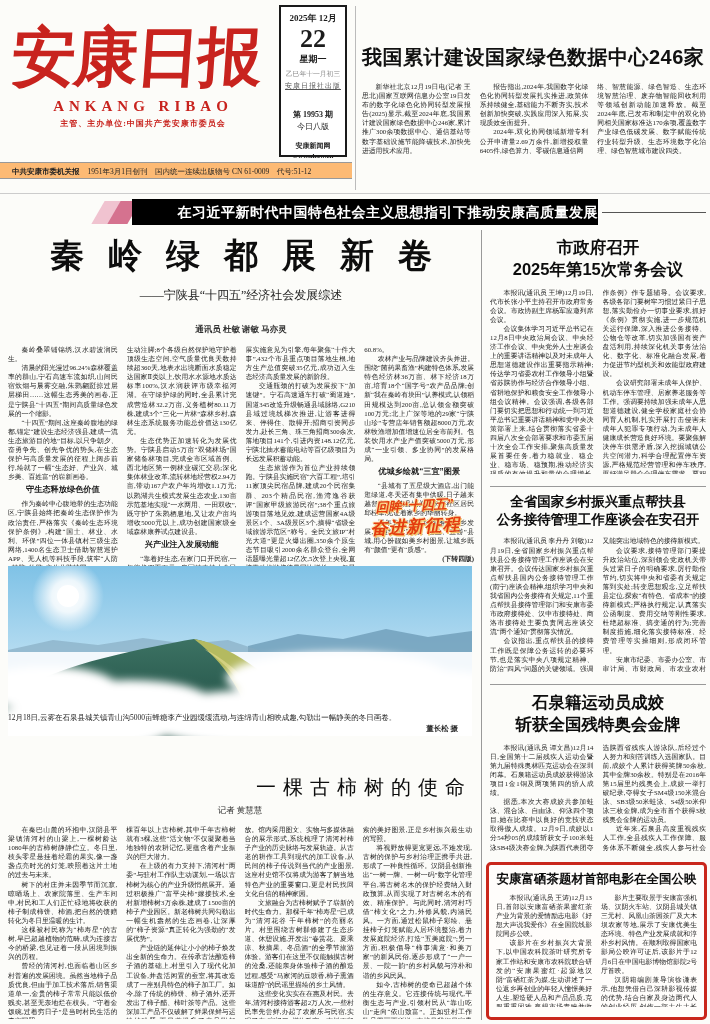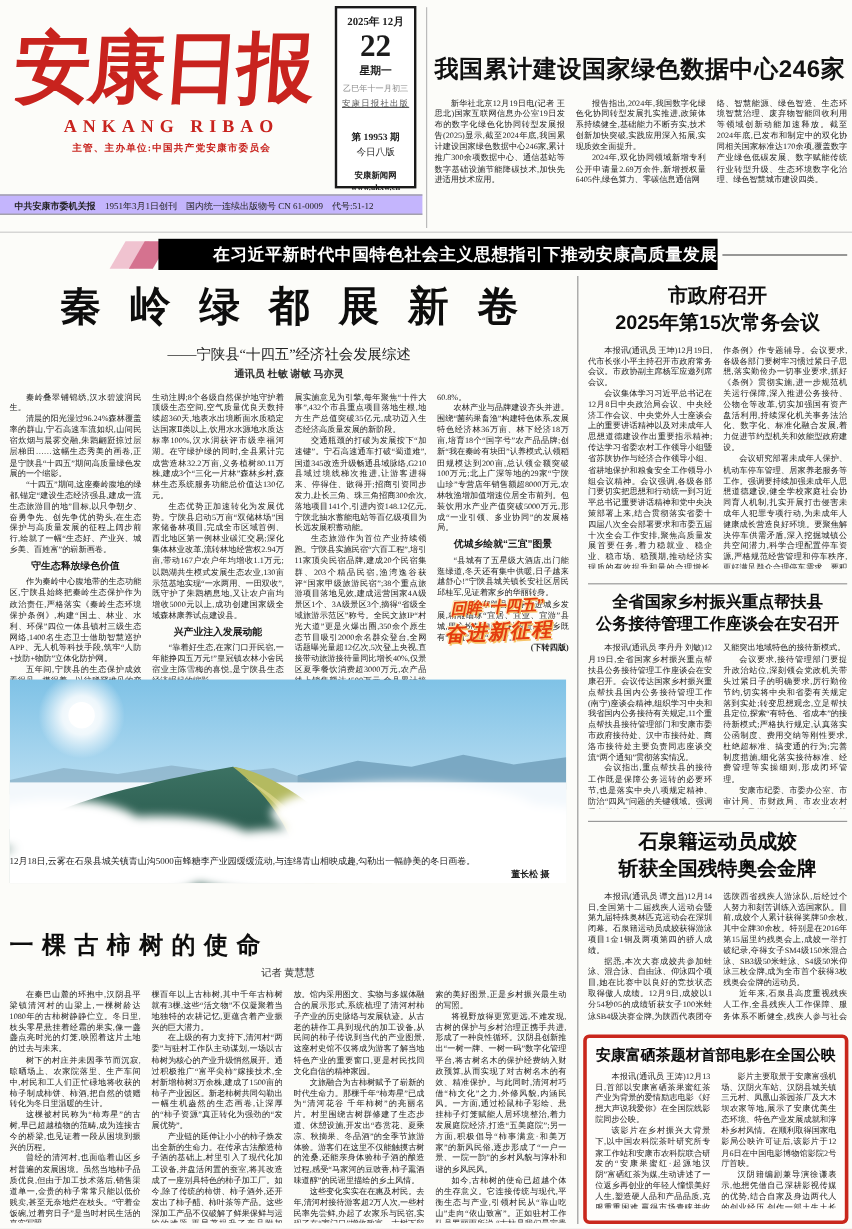--- a/index.html
+++ b/index.html
@@ -4,21 +4,21 @@
 <style>
   html,body{margin:0;padding:0;background:#e8e8e4;}
   #page{position:relative;width:710px;height:1024px;background:#fcfcf9;overflow:hidden;
         font-family:"Liberation Serif","DejaVu Serif",serif;color:#1c1c1c;}
   
   #masthead{position:absolute;left:12px;top:6px;width:262px;height:152px;}
   .calligraphy{font-size:64px;line-height:1.6;font-weight:bold;color:#c8231e;
         font-family:"DejaVu Serif",serif;transform:skewX(-4deg);letter-spacing:-2px;white-space:nowrap;}
   .pinyin{margin-top:-10px;text-align:center;color:#c8231e;font-weight:bold;font-size:15px;letter-spacing:5px;}
   .slogan{text-align:center;color:#c8231e;font-weight:bold;font-size:8px;letter-spacing:1px;margin-top:3px;}
-  #masthead-strip{position:absolute;left:0;top:162px;width:352px;height:17px;background:#c4b5fd;
+  #masthead-strip{position:absolute;left:0;top:162px;width:352px;height:17px;background:#fdba74;
         border-top:1px solid #999;border-bottom:1px solid #999;font-size:7.5px;line-height:17px;
         padding-left:12px;box-sizing:border-box;white-space:nowrap;color:#222;}
   #masthead-strip b{margin-right:8px;}
   
   #datebox{position:absolute;left:279px;top:5px;width:68px;height:152px;border:2px solid #1a1a1a;
         background:#fff;text-align:center;box-sizing:border-box;}
   .db-ym{font-size:9px;font-weight:bold;margin-top:5px;}
   .db-day{font-size:26px;font-weight:bold;line-height:1.05;}
   .db-week{font-size:9px;font-weight:bold;margin-top:1px;}
   .db-lunar{font-size:6.8px;color:#8a8a8a;margin-top:3px;}
@@ -48,34 +48,34 @@
   #deco-b{left:114px;width:20px;background:#d5728f;}
   #banner{position:absolute;left:132px;top:199px;width:466px;height:26px;background:#000000;
         color:#fff;text-align:right;line-height:26px;font-size:14px;font-weight:bold;
         font-family:"Liberation Sans","DejaVu Sans",sans-serif;letter-spacing:0.5px;}
   #banner-line{position:absolute;left:602px;top:212px;width:104px;border-top:1px solid #555;}
   
   #main-story{position:absolute;left:8px;top:233px;width:466px;}
   .main-title{text-align:center;font-size:34px;font-weight:900;letter-spacing:24px;padding-left:24px;
         font-family:"Liberation Sans","DejaVu Sans",sans-serif;white-space:nowrap;color:#0d0d0d;}
   .main-sub{text-align:center;font-size:12px;margin-top:8px;color:#222;}
-  .main-byline{text-align:center;font-size:8.5px;margin-top:2px;color:#333;font-weight:bold;}
+  .main-byline{text-align:center;font-size:8.5px;margin-top:20px;color:#333;font-weight:bold;}
   #main-story .cols{margin-top:9px;height:240px;}
   
   #huimou{position:absolute;left:358px;top:497px;width:114px;text-align:center;transform:rotate(-3deg);
         font-family:"Liberation Sans","DejaVu Sans",sans-serif;font-style:italic;font-weight:900;color:#e43c0e;}
   #huimou .g1{font-size:13px;text-shadow:1px 1px 0 #f6c469,-1px -1px 0 #fde9b8;}
   #huimou .g2{font-size:17px;letter-spacing:1px;text-shadow:1px 1.5px 0 #f6c469,-1px -1px 0 #fde9b8;}
   
   #photo{position:absolute;left:8px;top:566px;width:464px;height:170px;overflow:hidden;}
   #photo-caption{position:absolute;left:8px;top:712px;width:464px;font-size:7.5px;line-height:1.5;color:#222;}
   #photo-caption .credit{text-align:right;padding-right:14px;font-weight:bold;}
   
   #bottom-story{position:absolute;left:8px;top:774px;width:464px;}
-  .bottom-title{text-align:left;font-size:20px;font-weight:700;letter-spacing:7px;
+  .bottom-title{text-align:right;font-size:20px;font-weight:400;letter-spacing:7px;
         font-family:"Liberation Sans","DejaVu Sans",sans-serif;color:#0d0d0d;}
   .bottom-byline{text-align:center;font-size:8.5px;margin-top:4px;color:#333;}
   #bottom-story .cols{margin-top:8px;height:194px;}
   
   #vrule{position:absolute;left:481px;top:230px;height:790px;border-left:1px solid #999;}
   .rstory{position:absolute;left:490px;width:216px;}
   .r-title{text-align:center;font-weight:900;font-family:"Liberation Sans","DejaVu Sans",sans-serif;
         color:#0d0d0d;line-height:1.35;}
   .t17{font-size:16.5px;}
   .t14{font-size:13.5px;}

